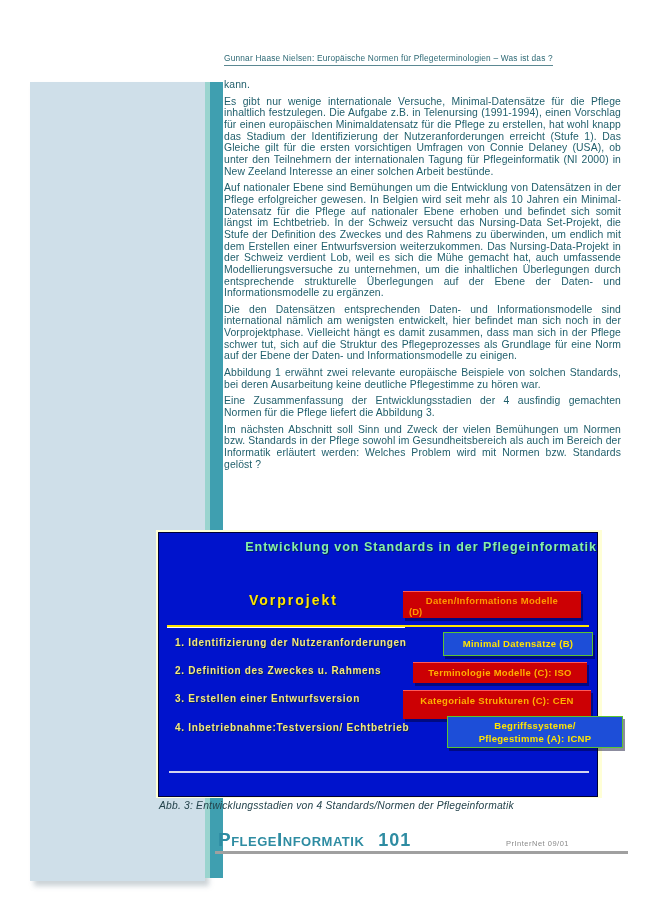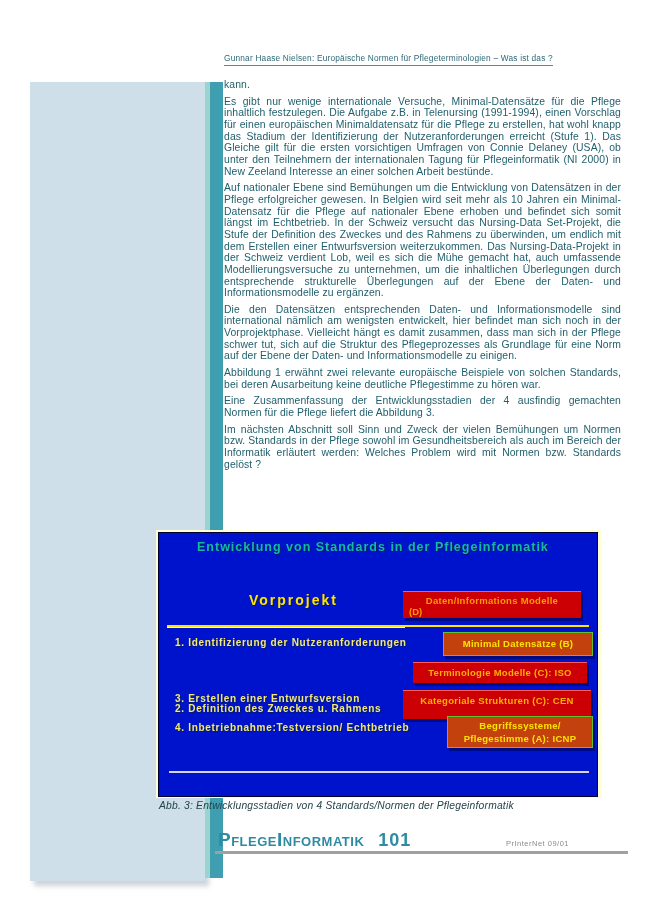--- a/index.html
+++ b/index.html
@@ -21,46 +21,46 @@
 
   
   .body-copy{position:absolute;left:224px;top:79px;width:397px;color:#1f5e6b;}
   .body-copy p{margin:0 0 5px 0;font-size:10.4px;line-height:11.65px;text-align:justify;letter-spacing:0.1px;}
   .body-copy p.short{text-align:left;}
 
   
   .figure-outer{position:absolute;left:156px;top:530px;width:446px;height:268px;background:#ffffd6;}
   .figure-blue{position:absolute;left:2px;top:2px;width:438px;height:263px;background:#0013cc;border:0.5px solid #000033;}
   .fig-title{
-    position:absolute;left:0;right:0;top:7px;text-align:left;padding-left:38px;box-sizing:border-box;
-    color:#14b8a6;font-weight:bold;font-size:12.5px;letter-spacing:1px;
+    position:absolute;left:0;right:0;top:7px;text-align:right;padding-left:38px;box-sizing:border-box;
+    color:#86efac;font-weight:bold;font-size:12.5px;letter-spacing:1px;
     text-shadow:1px 1px 0 rgba(0,40,0,0.55);
   }
   .phase-label{
     position:absolute;left:90px;top:59px;color:#ffe400;font-weight:bold;font-size:14px;letter-spacing:2px;
     text-shadow:1px 1px 0 rgba(0,40,0,0.55);
   }
   .redbox{background:#cc0004;border-top:1px solid #ff5a5a;box-shadow:2px 3px 0 rgba(0,0,40,0.45);position:absolute;box-sizing:border-box;}
-  .greenbox{background:#c2410c;border:1px solid #5cc432;box-shadow:2px 3px 0 rgba(0,0,40,0.45);position:absolute;box-sizing:border-box;}
+  .greenbox{background:#1d4ed8;border:1px solid #5cc432;box-shadow:2px 3px 0 rgba(0,0,40,0.45);position:absolute;box-sizing:border-box;}
   .model-box{left:244px;top:58px;width:178px;height:27px;}
   .model-box .l1{display:block;text-align:center;margin-top:3px;color:#ff9a00;font-weight:bold;font-size:9.5px;letter-spacing:0.3px;}
   .model-box .l2{display:block;text-align:left;margin-left:6px;color:#ff9a00;font-weight:bold;font-size:9.5px;}
   .hline1{position:absolute;left:8px;width:422px;top:92px;height:2px;background:#ffe400;}
   .hline1b{position:absolute;left:8px;width:238px;top:94px;height:1px;background:#ffffff;}
   .stage-label{
     position:absolute;left:16px;color:#f6e97a;font-weight:bold;font-size:10px;letter-spacing:0.7px;
     text-shadow:1px 1px 0 rgba(0,40,0,0.5);white-space:nowrap;
   }
-  .stage-1{top:104px;}.stage-2{top:132px;margin-top:38px;}.stage-3{top:160px;}.stage-4{top:189px;}
+  .stage-1{top:104px;}.stage-2{top:132px;}.stage-3{top:160px;}.stage-4{top:189px;}
   .box-text-red{color:#ffb000;font-weight:bold;font-size:9.5px;letter-spacing:0.3px;text-align:center;display:block;}
   .box-text-green{color:#ffe400;font-weight:bold;font-size:9.5px;letter-spacing:0.3px;text-align:center;display:block;}
   .gbox-1{left:284px;top:99px;width:150px;height:24px;line-height:22px;}
   .rbox-2{left:254px;top:129px;width:174px;height:21px;line-height:20px;}
   .rbox-3{left:244px;top:157px;width:188px;height:29px;line-height:20px;}
-  .gbox-4{left:288px;top:183px;width:146px;height:32px;padding-top:2px;}
+  .gbox-4{left:288px;top:183px;width:176px;height:32px;padding-top:2px;}
   .gbox-4 span{line-height:13px;}
   .hline2{position:absolute;left:10px;width:420px;top:238px;height:2px;background:#d4d4ee;}
 
   
   .fig-caption{position:absolute;left:159px;top:800px;width:445px;font-size:10.3px;font-style:italic;color:#24434c;letter-spacing:0.2px;}
 
   
   .footer-rule{position:absolute;left:215px;top:851px;width:413px;height:3px;background:#a0a0a0;}
   .footer-brand{position:absolute;left:218px;top:829px;color:#2e8ca2;white-space:nowrap;}
   .footer-brand .brand{font-variant:small-caps;font-weight:bold;font-size:19px;letter-spacing:0.5px;}

